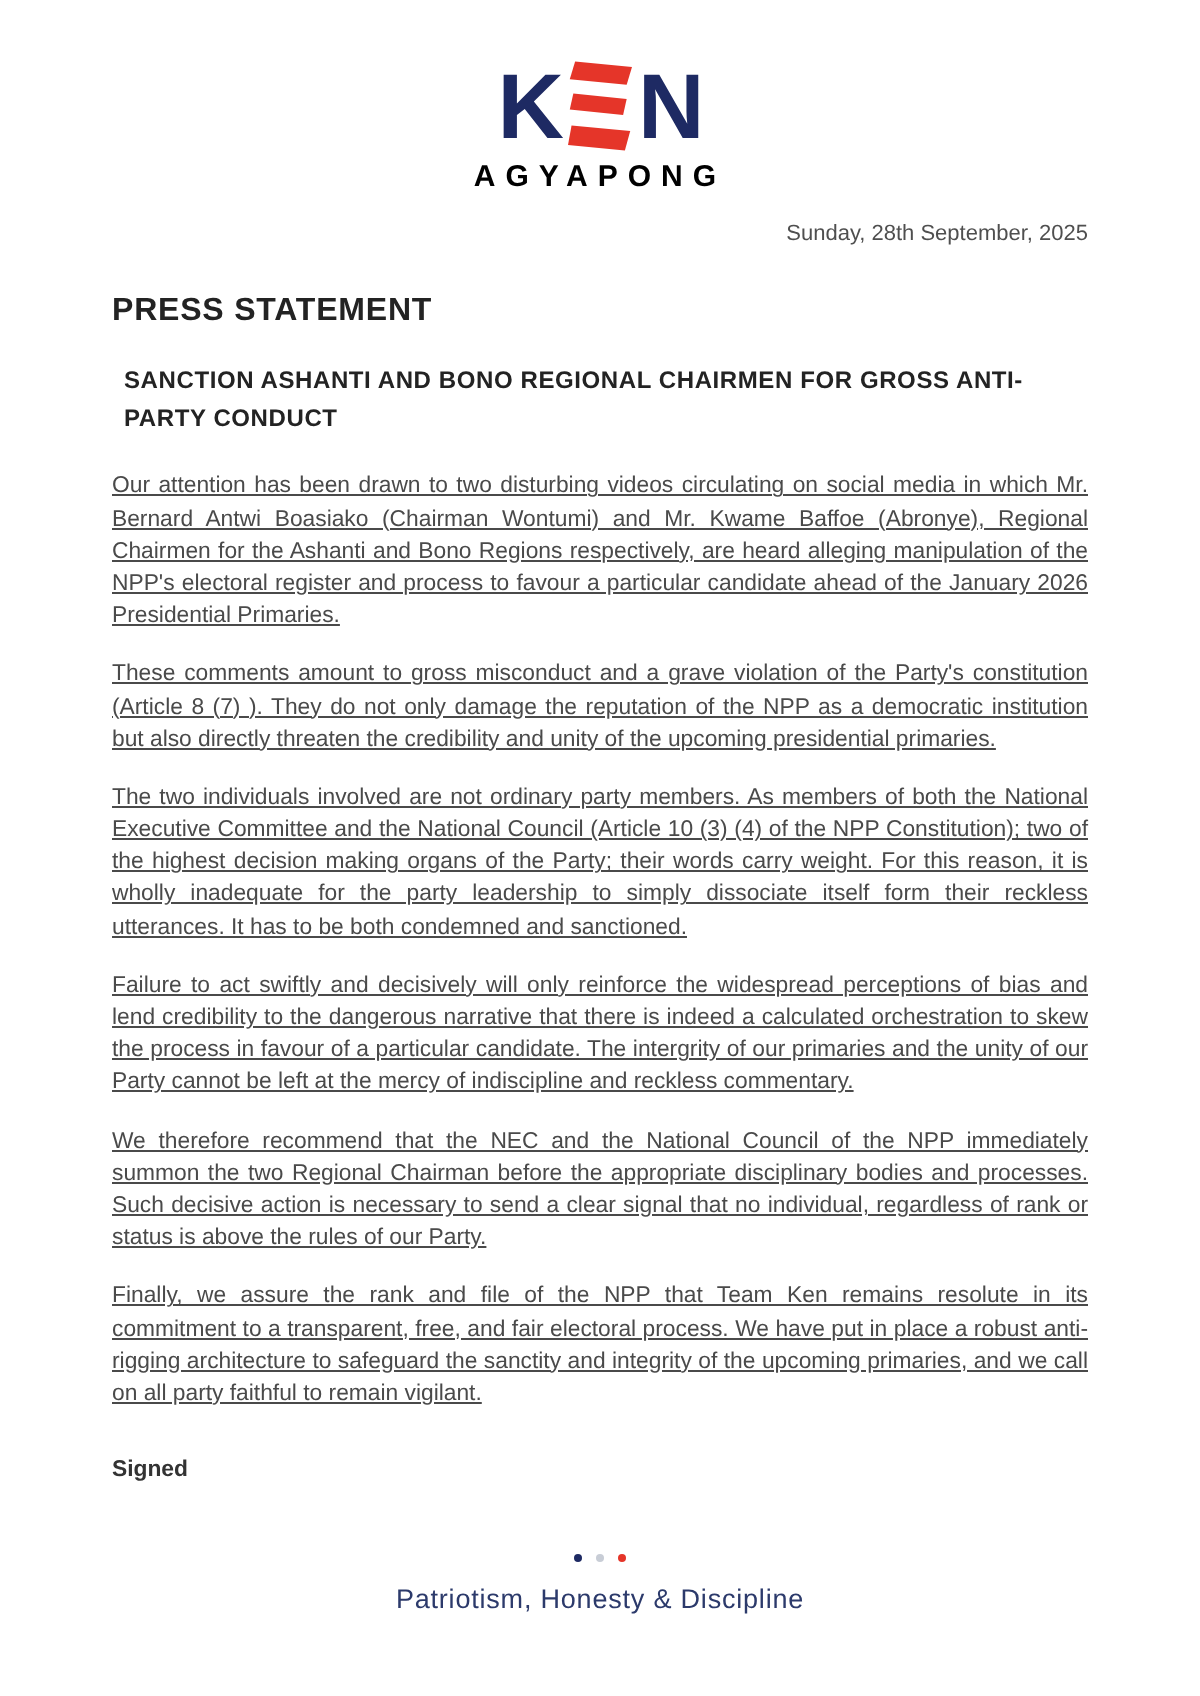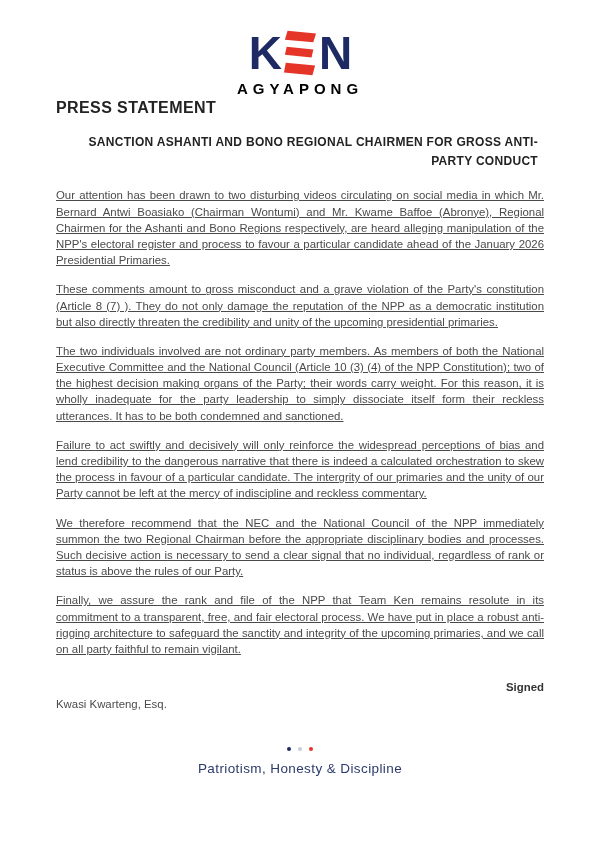--- a/index.html
+++ b/index.html
@@ -51,38 +51,38 @@
     font-size: 16px;
     font-weight: bold;
     color: #232323;
     letter-spacing: 0.4px;
     margin-bottom: 16px;
   }
   .statement-title {
     font-size: 12px;
     font-weight: bold;
     color: #232323;
-    text-align: right;
+    text-align: left;
     line-height: 1.6;
     letter-spacing: 0.3px;
     margin: 0 6px 16px 6px;
   }
   
   .para {
     font-size: 11.4px;
     line-height: 1.42;
     color: #4a4a4a;
     text-align: justify;
     margin-bottom: 13px;
     text-decoration: underline;
   }
   .para.gap-before { }
   
   .signed-block { margin-top: 22px; font-size: 11.4px; color: #4a4a4a; line-height: 1.5; }
-  .signed-label { font-weight: bold; color: #333333; text-align: right; }
+  .signed-label { font-weight: bold; color: #333333; }
   
   .footer { text-align: center; margin-top: 24px; }
   .dots { display: inline-flex; gap: 7px; align-items: center; }
   .dot { width: 4px; height: 4px; border-radius: 50%; display: inline-block; }
   .dot-navy { background: #1e2a63; }
   .dot-light { background: #c8cdd6; }
   .dot-red { background: #e53529; }
   .slogan {
     font-size: 13.5px;
     color: #2c3a6b;
@@ -101,35 +101,35 @@
       <svg class="logo-e" viewBox="0 0 36 50" xmlns="http://www.w3.org/2000/svg">
         <path d="M4,0 L36,3 L33,13 L1,10 Z" fill="#e53529"></path>
         <path d="M3,18 L33,21 L31,30 L1,27 Z" fill="#e53529"></path>
         <path d="M2,36 L35,39 L32,50 L0,47 Z" fill="#e53529"></path>
       </svg>
       <span class="logo-letter">N</span>
     </div>
     <div class="logo-sub">AGYAPONG</div>
   </header>
 
+  <div class="date-line">Sunday, 28th September, 2025</div>
 
   <h2 class="press-heading">PRESS STATEMENT</h2>
 
   <h1 class="statement-title">SANCTION ASHANTI AND BONO REGIONAL CHAIRMEN FOR GROSS ANTI-PARTY CONDUCT</h1>
 
   <p class="para">Our attention has been drawn to two disturbing videos circulating on social media in which Mr. Bernard Antwi Boasiako (Chairman Wontumi) and Mr. Kwame Baffoe (Abronye), Regional Chairmen for the Ashanti and Bono Regions respectively, are heard alleging manipulation of the NPP's electoral register and process to favour a particular candidate ahead of the January 2026 Presidential Primaries.</p>
   <p class="para">These comments amount to gross misconduct and a grave violation of the Party's constitution (Article 8 (7) ). They do not only damage the reputation of the NPP as a democratic institution but also directly threaten the credibility and unity of the upcoming presidential primaries.</p>
   <p class="para">The two individuals involved are not ordinary party members. As members of both the National Executive Committee and the National Council (Article 10 (3) (4) of the NPP Constitution); two of the highest decision making organs of the Party; their words carry weight. For this reason, it is wholly inadequate for the party leadership to simply dissociate itself form their reckless utterances. It has to be both condemned and sanctioned.</p>
   <p class="para">Failure to act swiftly and decisively will only reinforce the widespread perceptions of bias and lend credibility to the dangerous narrative that there is indeed a calculated orchestration to skew the process in favour of a particular candidate. The intergrity of our primaries and the unity of our Party cannot be left at the mercy of indiscipline and reckless commentary.</p>
   <p class="para">We therefore recommend that the NEC and the National Council of the NPP immediately summon the two Regional Chairman before the appropriate disciplinary bodies and processes. Such decisive action is necessary to send a clear signal that no individual, regardless of rank or status is above the rules of our Party.</p>
   <p class="para gap-before">Finally, we assure the rank and file of the NPP that Team Ken remains resolute in its commitment to a transparent, free, and fair electoral process. We have put in place a robust anti-rigging architecture to safeguard the sanctity and integrity of the upcoming primaries, and we call on all party faithful to remain vigilant.</p>
 
   <div class="signed-block">
     <div class="signed-label">Signed</div>
-    <div>Kwasi Kwarteng, Esq.</div>
   </div>
 
   <footer class="footer">
     <div class="dots">
       <span class="dot dot-navy"></span>
       <span class="dot dot-light"></span>
       <span class="dot dot-red"></span>
     </div>
     <div class="slogan">Patriotism, Honesty &amp; Discipline</div>
   </footer>

